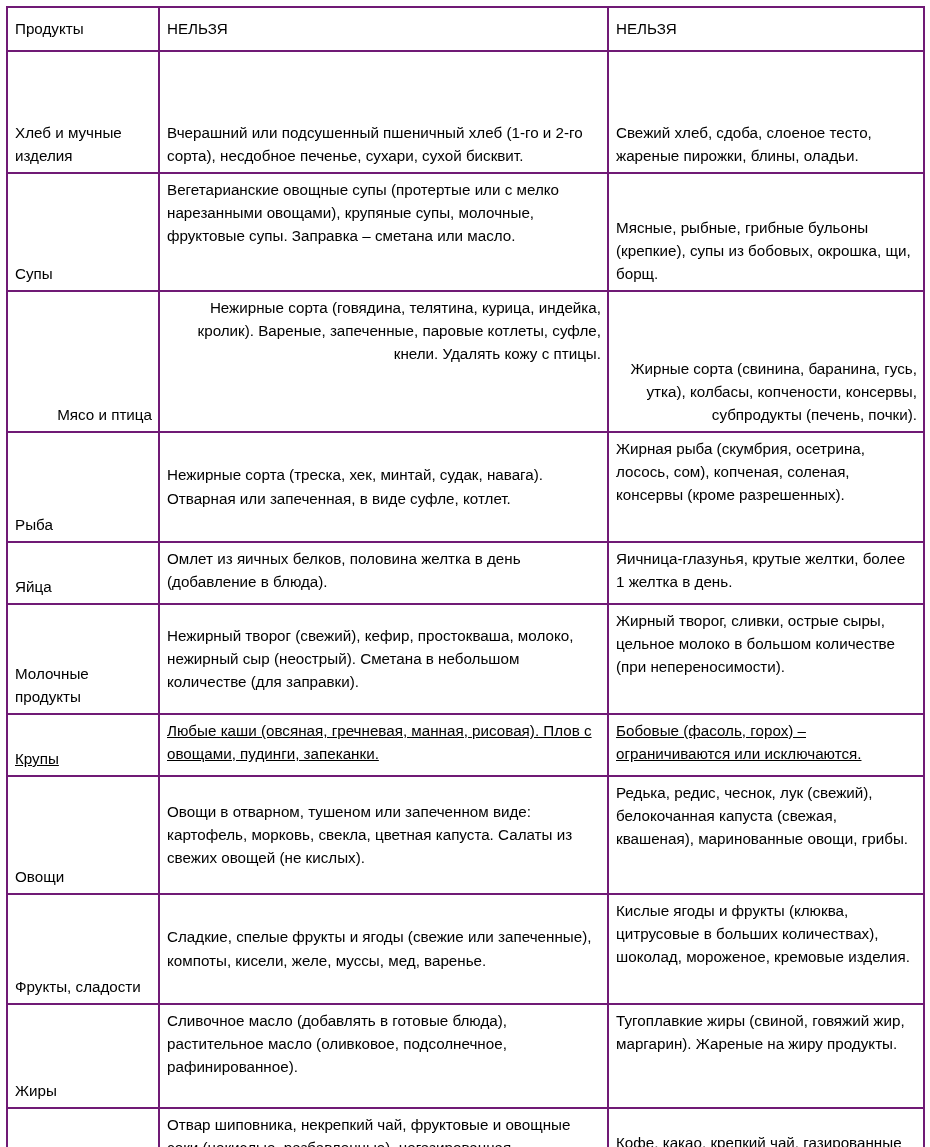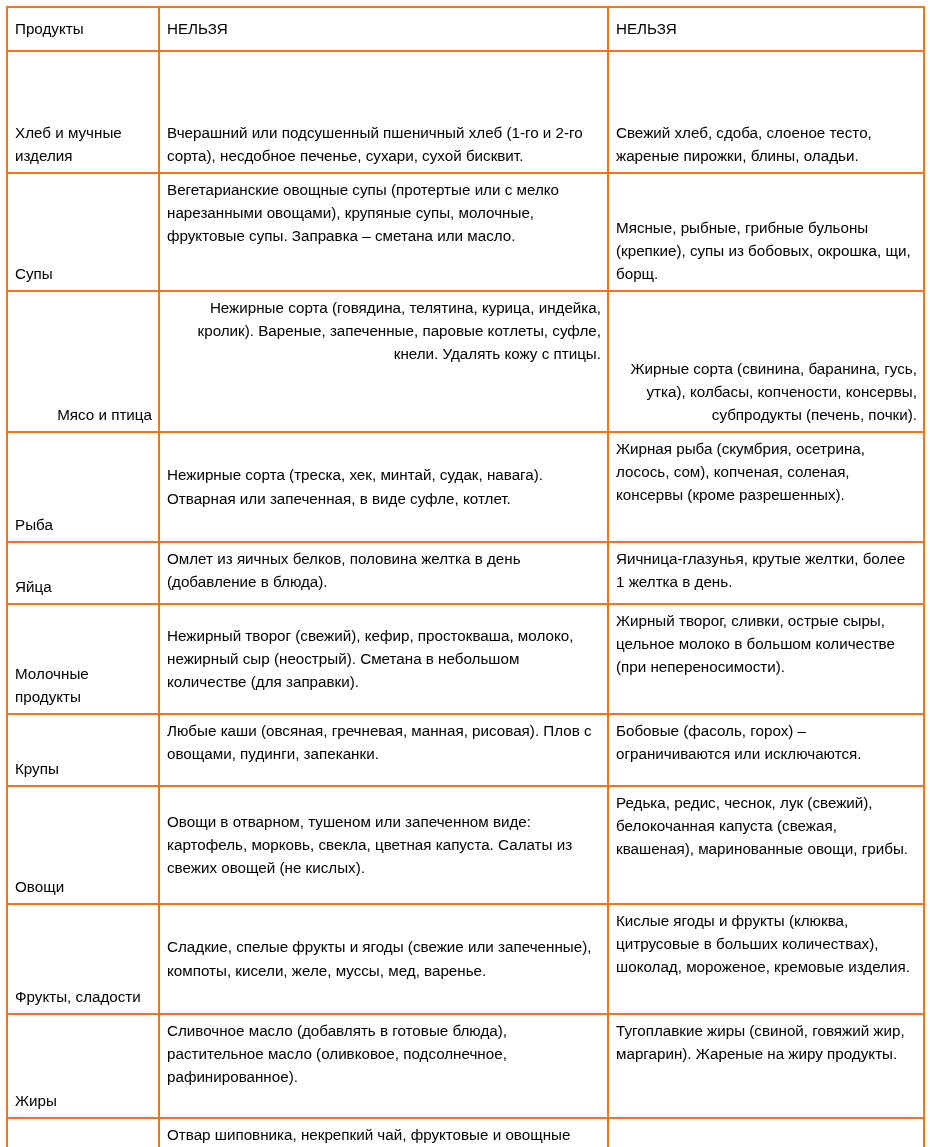--- a/index.html
+++ b/index.html
@@ -31,21 +31,21 @@
     table-layout: fixed;
     background: #ffffff;
   }
 
   table.diet-table col.col-category { width: 152px; }
   table.diet-table col.col-allowed  { width: 449px; }
   table.diet-table col.col-forbidden{ width: 316px; }
 
   table.diet-table th,
   table.diet-table td {
-    border: 2px solid #f97316;
+    border: 2px solid #701a75;
     vertical-align: bottom;
     text-align: left;
     font-weight: normal;
     font-size: 15.2px;
     line-height: 1.52;
     padding: 4px 6px 5px 7px;
     box-sizing: border-box;
     word-wrap: break-word;
     overflow-wrap: break-word;
     hyphens: none;
@@ -95,21 +95,21 @@
   tr[data-row="drinks"]   td.cell-allowed   { vertical-align: top; }
   tr[data-row="drinks"]   td.cell-forbidden { vertical-align: middle; }
 
   tr[data-row="header"] th { height: 44px; }
   tr[data-row="bread"]   td { height: 122px; }
   tr[data-row="soups"]   td { height: 118px; }
   tr[data-row="meat"]    td { height: 141px; text-align: right; }
   tr[data-row="fish"]    td { height: 110px; }
   tr[data-row="eggs"]    td { height: 62px; }
   tr[data-row="dairy"]   td { height: 110px; }
-  tr[data-row="grains"]  td { height: 72px; }
+  tr[data-row="grains"]  td { height: 62px; text-decoration: underline; }
   tr[data-row="veggies"] td { height: 118px; }
   tr[data-row="fruits"]  td { height: 110px; }
   tr[data-row="fats"]    td { height: 104px; }
   tr[data-row="drinks"]  td { height: 93px; }
 </style>
 </head>
 <body>
 
 <div class="sheet">
 

